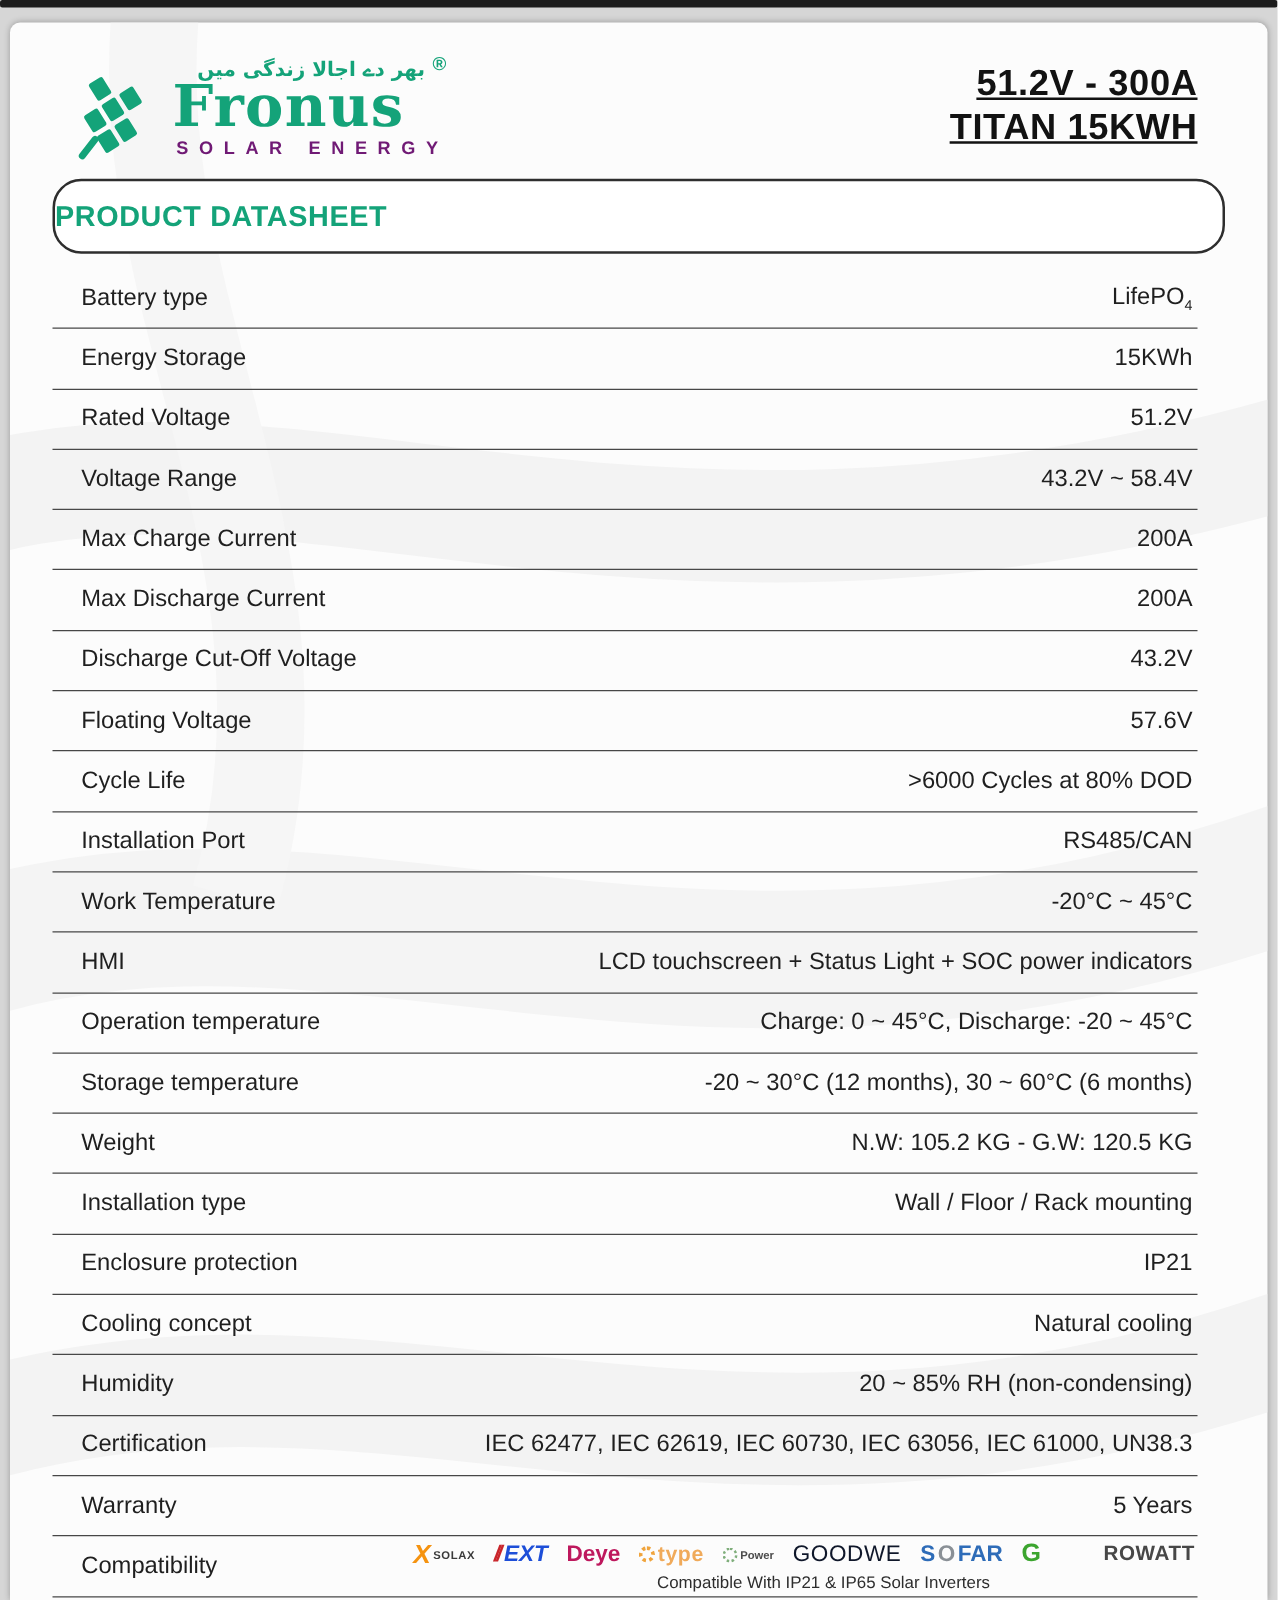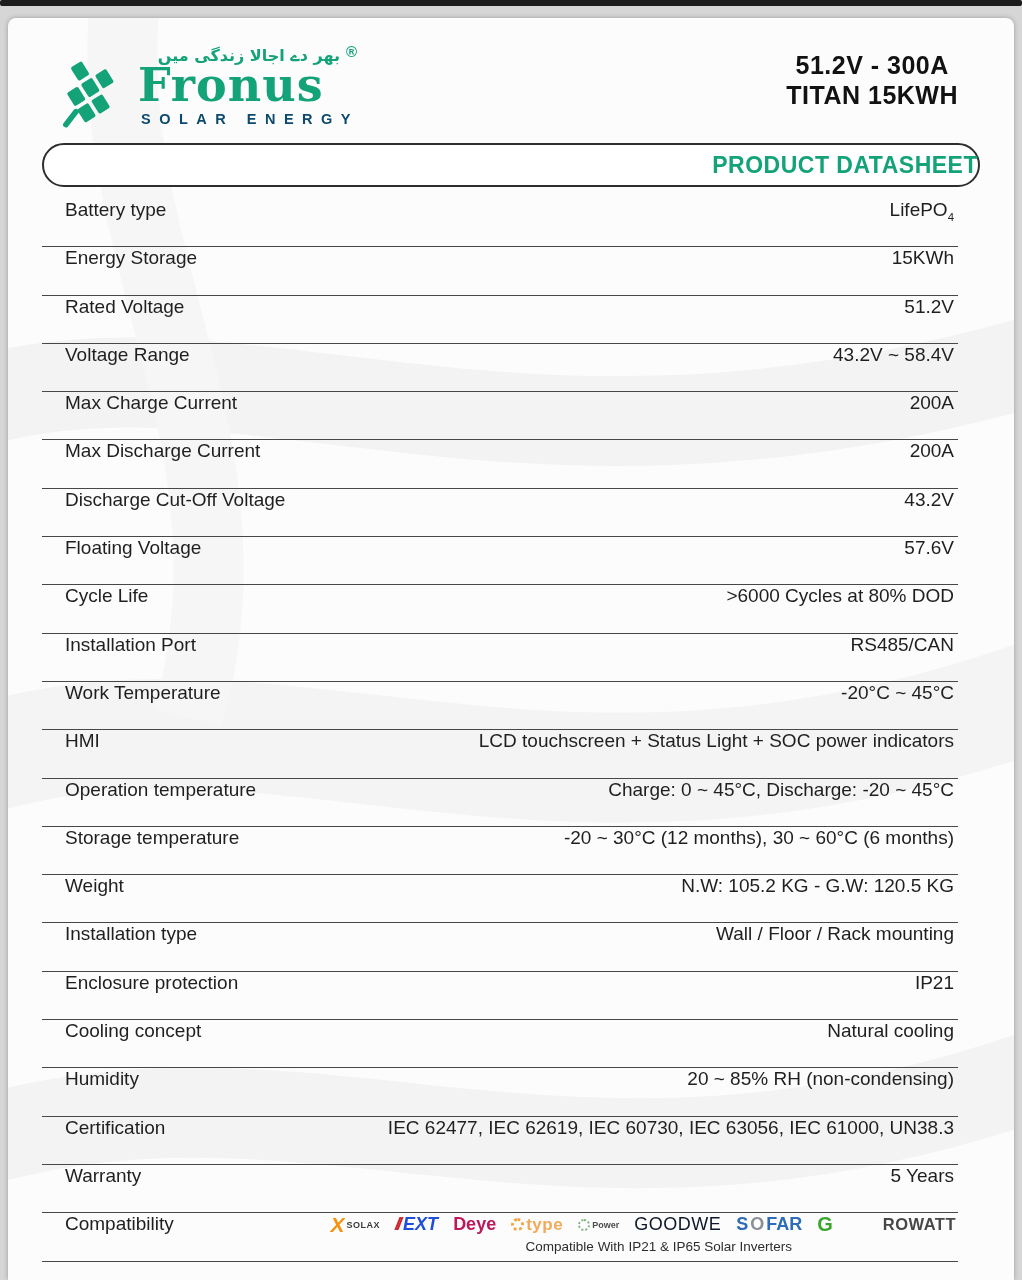--- a/index.html
+++ b/index.html
@@ -46,45 +46,45 @@
     font-family:"DejaVu Sans", sans-serif;
     font-size:16px;font-weight:bold;direction:rtl;line-height:1;
   }
   .reg{font-size:15px;font-weight:bold;line-height:1;position:relative;top:-4px;}
   .brand-name{
     font-family:"DejaVu Serif", serif;
     font-weight:bold;color:var(--brand-green);
     font-size:46px;line-height:.95;letter-spacing:1px;
   }
   .brand-sub{
-    color:#0c4a6e;font-size:14.5px;font-weight:bold;
+    color:#701a75;font-size:14.5px;font-weight:bold;
     letter-spacing:8.5px;margin-top:3px;padding-left:3px;
   }
   .model-block{
     position:absolute;right:56px;top:32px;
-    text-align:center;color:#121212;
-    font-weight:800;font-size:25px;line-height:1.2;letter-spacing:.5px;
+    text-align:right;color:#121212;
+    font-weight:800;font-size:29px;line-height:1.2;letter-spacing:.5px;text-decoration:underline;
   }
 
   
   .banner{
-    margin:0 34px;height:44px;
+    margin:0 34px;height:60px;
     border:2px solid #2e2e2e;border-radius:23px;
     background:#fff;
-    display:flex;align-items:center;justify-content:flex-end;
+    display:flex;align-items:center;justify-content:flex-start;
   }
   .banner span{
     color:var(--brand-green);font-size:23px;font-weight:800;letter-spacing:.5px;
   }
 
   
   .spec-table{margin:12px 56px 0 34px;}
   .row{
     height:48.3px;
-    display:flex;justify-content:space-between;
+    display:flex;align-items:center;justify-content:space-between;
     border-bottom:1.6px solid var(--line);
   }
   .row .label{
     padding-left:23px;font-size:19px;color:var(--ink);white-space:nowrap;
   }
   .row .value{
     padding-right:4px;font-size:19px;color:var(--ink);text-align:right;white-space:nowrap;
   }
   sub{font-size:60%;}
 

